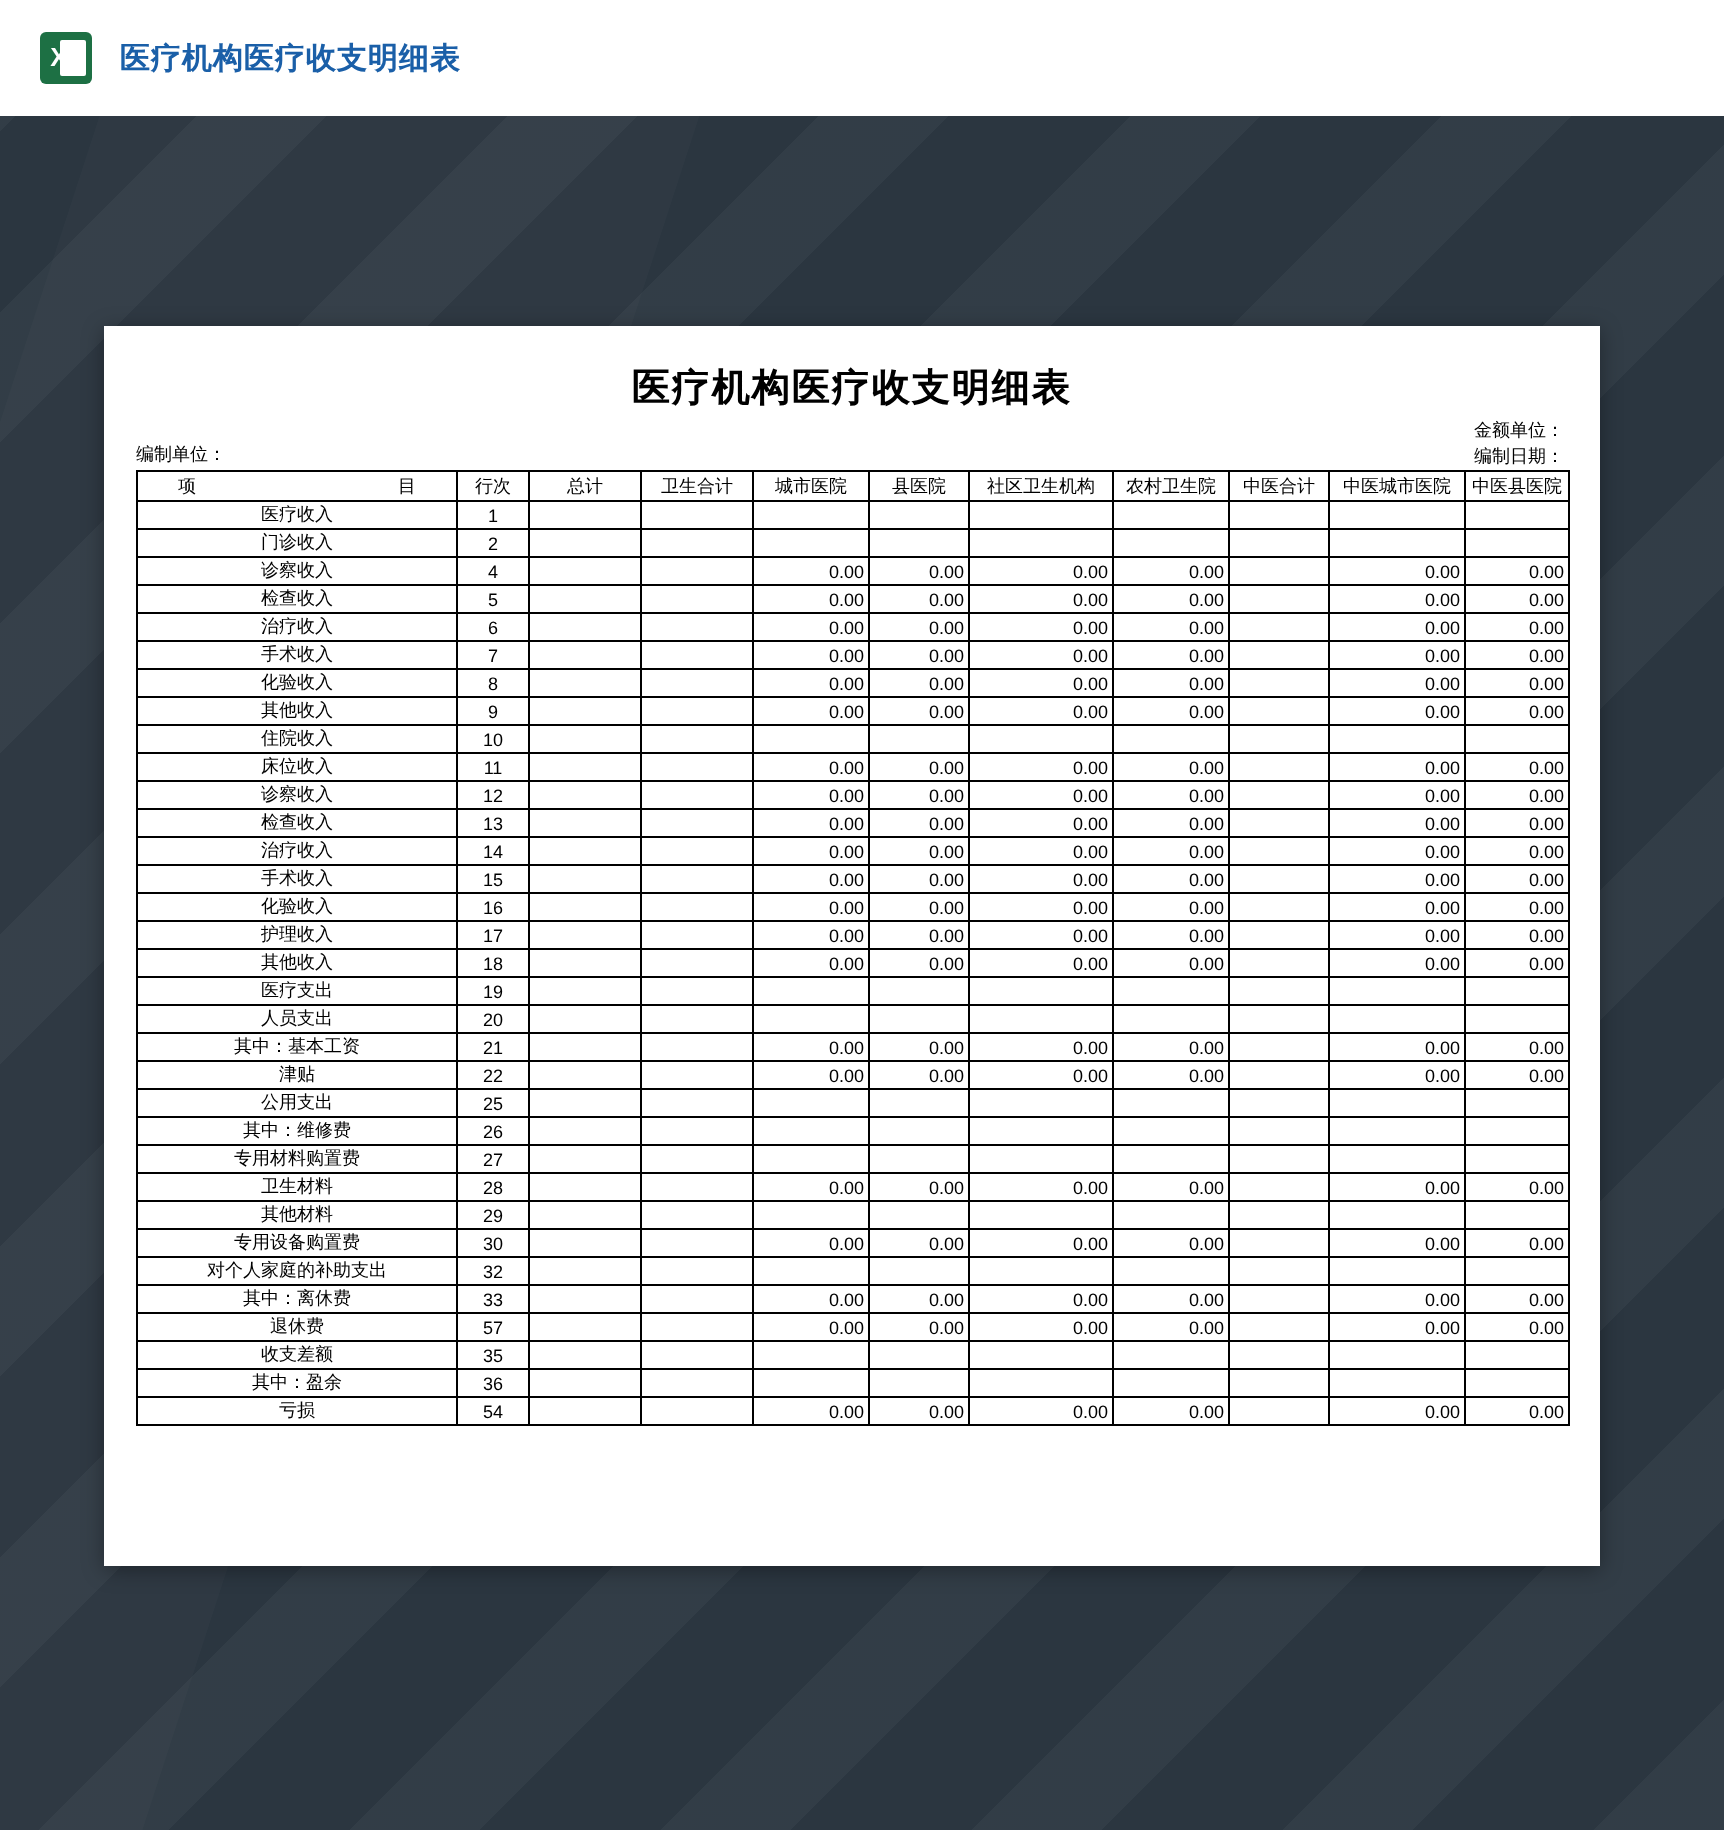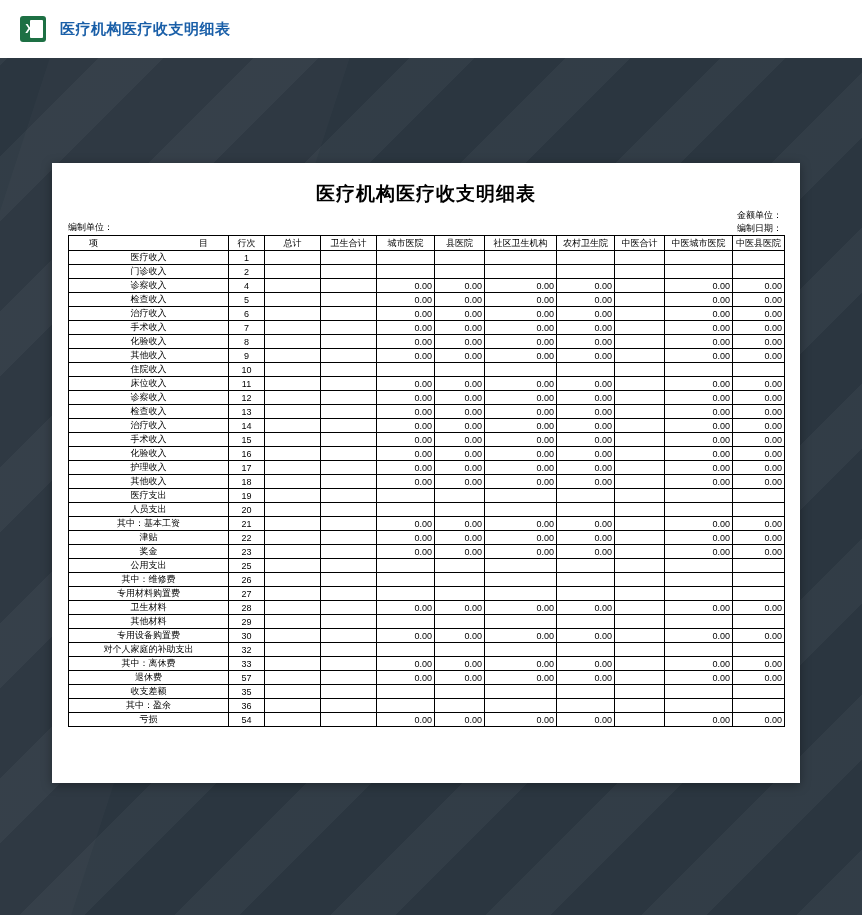--- a/index.html
+++ b/index.html
@@ -490,33 +490,20 @@
           <td class="num"></td>
           <td class="num">0.00</td>
           <td class="num">0.00</td>
           <td class="num">0.00</td>
           <td class="num">0.00</td>
           <td class="num"></td>
           <td class="num">0.00</td>
           <td class="num">0.00</td>
         </tr>
         <tr>
-          <td class="item i3">奖金</td>
-          <td class="ctr">23</td>
-          <td class="num"></td>
-          <td class="num"></td>
-          <td class="num">0.00</td>
-          <td class="num">0.00</td>
-          <td class="num">0.00</td>
-          <td class="num">0.00</td>
-          <td class="num"></td>
-          <td class="num">0.00</td>
-          <td class="num">0.00</td>
-        </tr>
-        <tr>
           <td class="item i1">公用支出</td>
           <td class="ctr">25</td>
           <td class="num"></td>
           <td class="num"></td>
           <td class="num"></td>
           <td class="num"></td>
           <td class="num"></td>
           <td class="num"></td>
           <td class="num"></td>
           <td class="num"></td>

